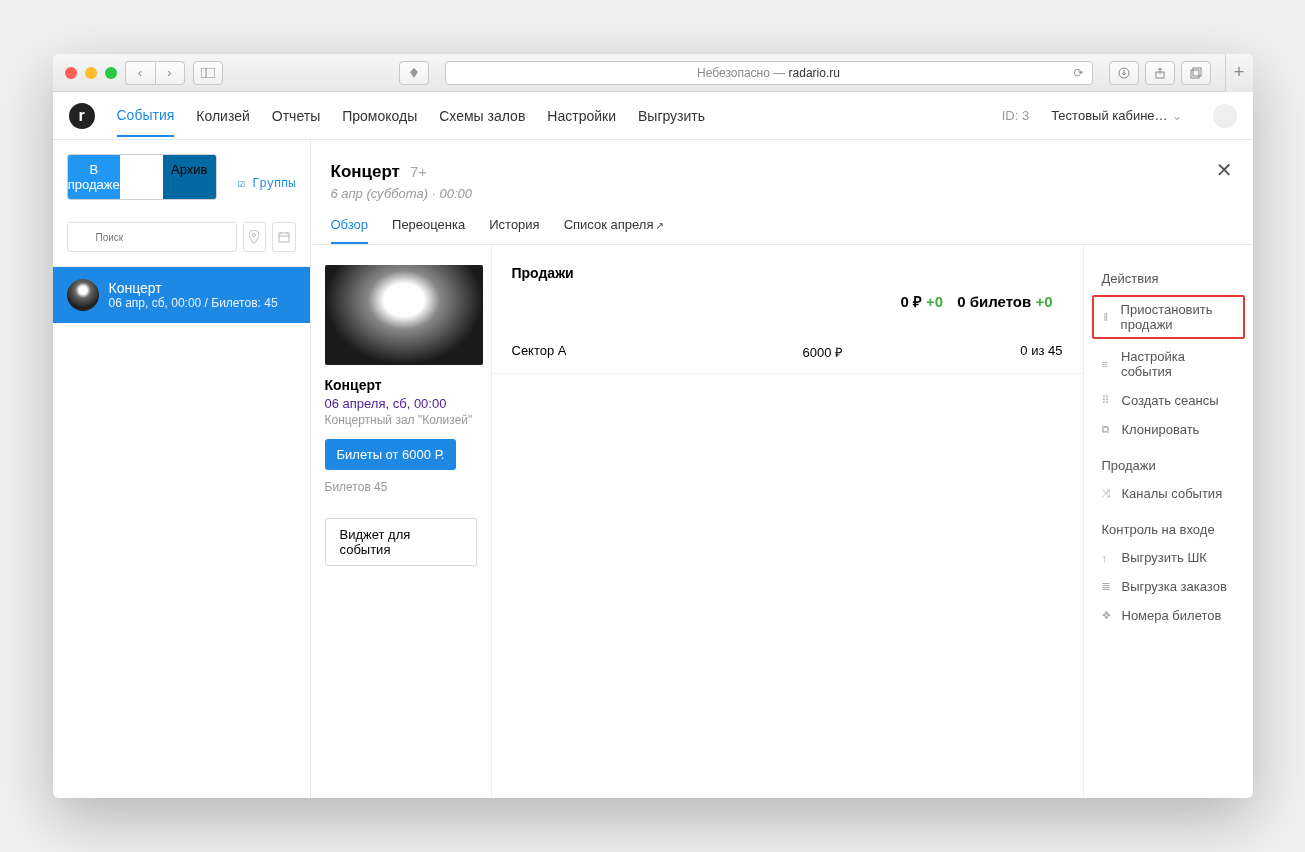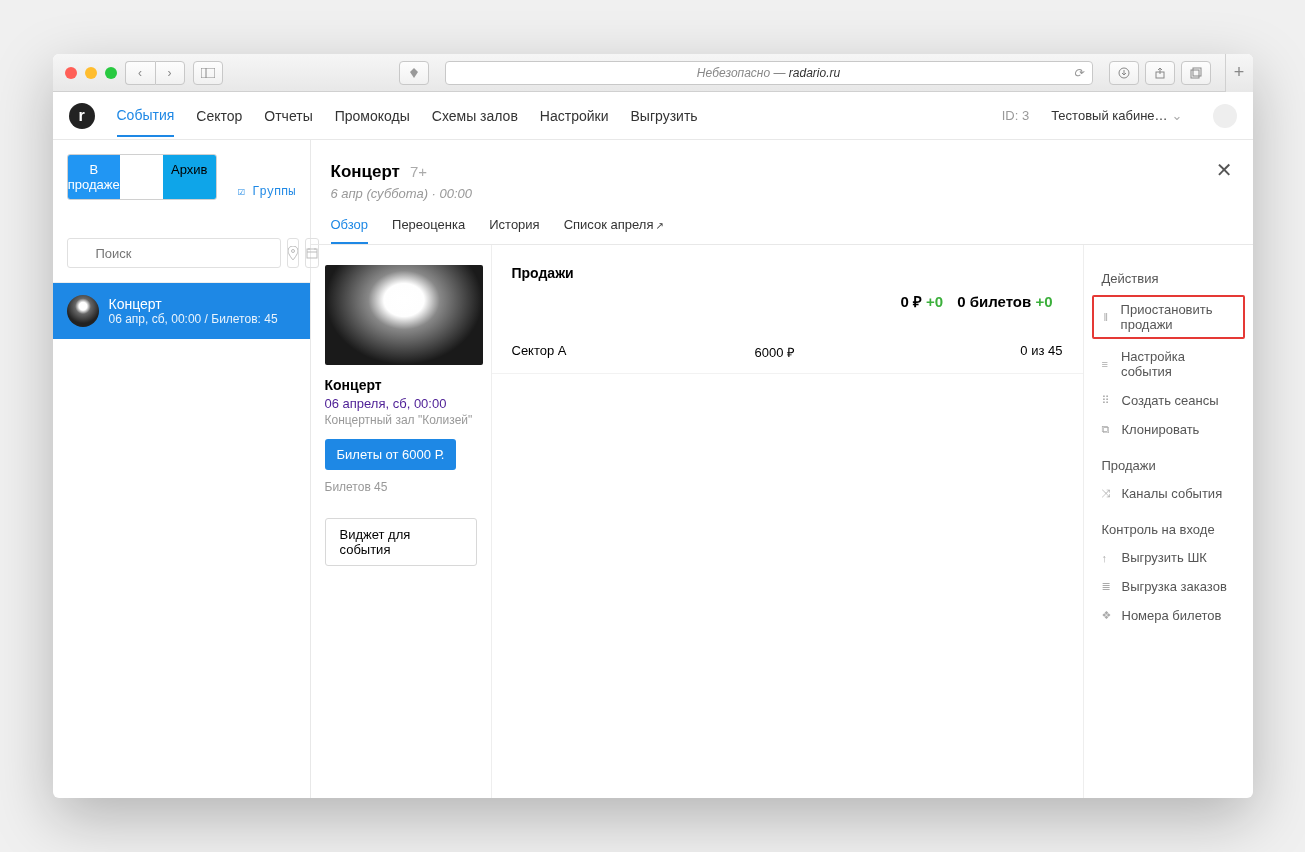--- a/index.html
+++ b/index.html
@@ -9,44 +9,44 @@
     .traffic { display: flex; gap: 8px; }
     .traffic span { width: 12px; height: 12px; border-radius: 50%; }
     .traffic .red { background: #ff5f57; }
     .traffic .yellow { background: #ffbd2e; }
     .traffic .green { background: #28c940; }
     .tb-group { display: flex; gap: 0; }
     .tb-btn { width: 30px; height: 24px; border: 1px solid #c8c8c8; background: linear-gradient(#fdfdfd,#f1f1f1); display: flex; align-items: center; justify-content: center; color: #888; font-size: 12px; }
     .tb-group .tb-btn:first-child { border-radius: 4px 0 0 4px; border-right: none; }
     .tb-group .tb-btn:last-child { border-radius: 0 4px 4px 0; }
     .tb-btn.single { border-radius: 4px; }
-    .address { flex: 1; height: 24px; border: 1px solid #c8c8c8; border-radius: 4px; background: #fff; display: flex; align-items: center; justify-content: center; font-size: 12px; color: #777; margin: 0 8px; position: relative; font-style: italic; }
+    .address { flex: 1; height: 24px; border: 1px solid #c8c8c8; border-radius: 4px; background: #fff; display: flex; align-items: center; justify-content: center; font-size: 12px; color: #777; margin: 0 8px; position: relative; }
     .address .refresh { position: absolute; right: 8px; color: #999; }
     .tb-right { display: flex; gap: 6px; }
     .newtab { width: 28px; height: 38px; background: linear-gradient(#f6f6f6, #e8e8e8); border-left: 1px solid #d0d0d0; display: flex; align-items: center; justify-content: center; color: #888; font-size: 18px; margin-left: 6px; margin-right: -12px; }
 
     .topnav { height: 48px; border-bottom: 1px solid #e8e8e8; display: flex; align-items: center; padding: 0 16px; gap: 22px; font-size: 14px; }
     .logo { width: 26px; height: 26px; border-radius: 50%; background: #222; color: #fff; display: flex; align-items: center; justify-content: center; font-weight: bold; font-size: 16px; }
     .nav-item { color: #333; cursor: pointer; padding: 12px 0; }
     .nav-item.active { color: #1e88e5; border-bottom: 2px solid #1e88e5; }
     .nav-spacer { flex: 1; }
     .nav-id { color: #999; font-size: 13px; }
     .nav-account { color: #333; font-size: 13px; display: flex; align-items: center; gap: 4px; }
     .avatar { width: 24px; height: 24px; border-radius: 50%; background: #eee; margin-left: 8px; }
 
     .content { flex: 1; display: flex; overflow: hidden; }
 
     
     .sidebar { width: 258px; border-right: 1px solid #e8e8e8; display: flex; flex-direction: column; }
     .sb-top { padding: 14px; border-bottom: 1px solid #eee; }
-    .sb-tabs { display: flex; border: 1px solid #d0d0d0; border-radius: 3px; overflow: hidden; margin-bottom: 28px; gap: 43px; }
-    .sb-tab { flex: 1; text-align: center; padding: 7px 0; font-size: 13px; cursor: pointer; background: #0ea5e9; }
+    .sb-tabs { display: flex; border: 1px solid #d0d0d0; border-radius: 3px; overflow: hidden; margin-bottom: 12px; gap: 43px; }
+    .sb-tab { flex: 1; text-align: center; padding: 7px 0; font-size: 13px; cursor: pointer; background: #0369a1; }
     .sb-tab.active { background: #2196f3; color: #fff; }
     .sb-search-row { display: flex; gap: 6px; align-items: center; }
-    .sb-search { flex: 1; height: 30px; border: 1px solid #e0e0e0; border-radius: 3px; padding: 0 8px 0 28px; font-size: 13px; position: relative; }
+    .sb-search { flex: 1; height: 30px; border: 1px solid #e0e0e0; border-radius: 3px; padding: 0 8px 0 28px; font-size: 10px; position: relative; }
     .sb-search-wrap { position: relative; flex: 1; }
     .sb-search-icon { position: absolute; left: 8px; top: 7px; color: #bbb; font-size: 13px; }
     .sb-icon-btn { width: 30px; height: 30px; border: 1px solid #e0e0e0; border-radius: 3px; display: flex; align-items: center; justify-content: center; color: #bbb; font-size: 13px; }
     .sb-row-wrap { display: flex; align-items: center; justify-content: space-between; margin-bottom: 10px; }
     .sb-groups-link { font-size: 12px; color: #1e88e5; cursor: pointer; font-family: Liberation Mono, monospace; }
     .sb-groups-link::before { content: "☑ "; }
 
     .event-item { padding: 12px 14px; background: #1e88e5; color: #fff; display: flex; gap: 10px; align-items: center; cursor: pointer; }
     .event-thumb { width: 32px; height: 32px; border-radius: 50%; background: radial-gradient(circle at 50% 35%, #fff 0%, #fff 15%, #666 30%, #222 65%); flex-shrink: 0; }
     .event-item .title { font-size: 14px; font-weight: 500; }
@@ -79,21 +79,21 @@
     .sales-col { flex: 1; border-left: 1px solid #eee; }
     .sales-header { padding: 20px; }
     .sales-title { font-size: 14px; font-weight: 600; margin-bottom: 10px; }
     .sales-row { font-size: 15px; text-align: right; }
     .sales-row .val { font-weight: 600; }
     .sales-row .plus { color: #3baf3b; font-weight: 600; margin-right: 10px; }
     .table-head { display: flex; padding: 10px 20px; font-size: 12px; color: #999; border-top: 1px solid #eee; border-bottom: 1px solid #eee; }
     .th-name { flex: 1; }
     .th-price { width: 180px; }
     .th-sold { width: 80px; text-align: right; }
-    .table-row { display: flex; padding: 12px 20px; font-size: 13px; border-bottom: 1px solid #f2f2f2; gap: 48px; }
+    .table-row { display: flex; padding: 12px 20px; font-size: 13px; border-bottom: 1px solid #f2f2f2; }
     .td-name { flex: 1; }
     .td-price { width: 180px; }
     .td-sold { width: 80px; text-align: right; }
 
     
     .right-panel { width: 170px; border-left: 1px solid #eee; padding: 20px 4px 20px 4px; font-size: 13px; }
     .rp-section { color: #555; font-weight: 500; padding: 6px 14px; margin-top: 8px; }
     .rp-section:first-child { margin-top: 0; }
     .rp-item { padding: 7px 14px; cursor: pointer; color: #555; display: flex; align-items: center; gap: 8px; }
     .rp-item .ico { width: 12px; color: #aaa; font-size: 11px; }
@@ -149,21 +149,21 @@
             <rect x="3" y="1" width="8" height="8" fill="none" stroke="#888"></rect>
           </svg>
       </div>
     </div>
     <div class="newtab">+</div>
   </div>
 
   <div class="topnav">
     <div class="logo">r</div>
     <div class="nav-item active">События</div>
-    <div class="nav-item">Сектор</div>
+    <div class="nav-item">Колизей</div>
     <div class="nav-item">Отчеты</div>
     <div class="nav-item">Промокоды</div>
     <div class="nav-item">Схемы залов</div>
     <div class="nav-item">Настройки</div>
     <div class="nav-item">Выгрузить</div>
     <div class="nav-spacer"></div>
     <div class="nav-id">ID: 3</div>
     <div class="nav-account">
       <span>Тестовый кабине…</span>
       <span style="color:#aaa">⌄</span>

